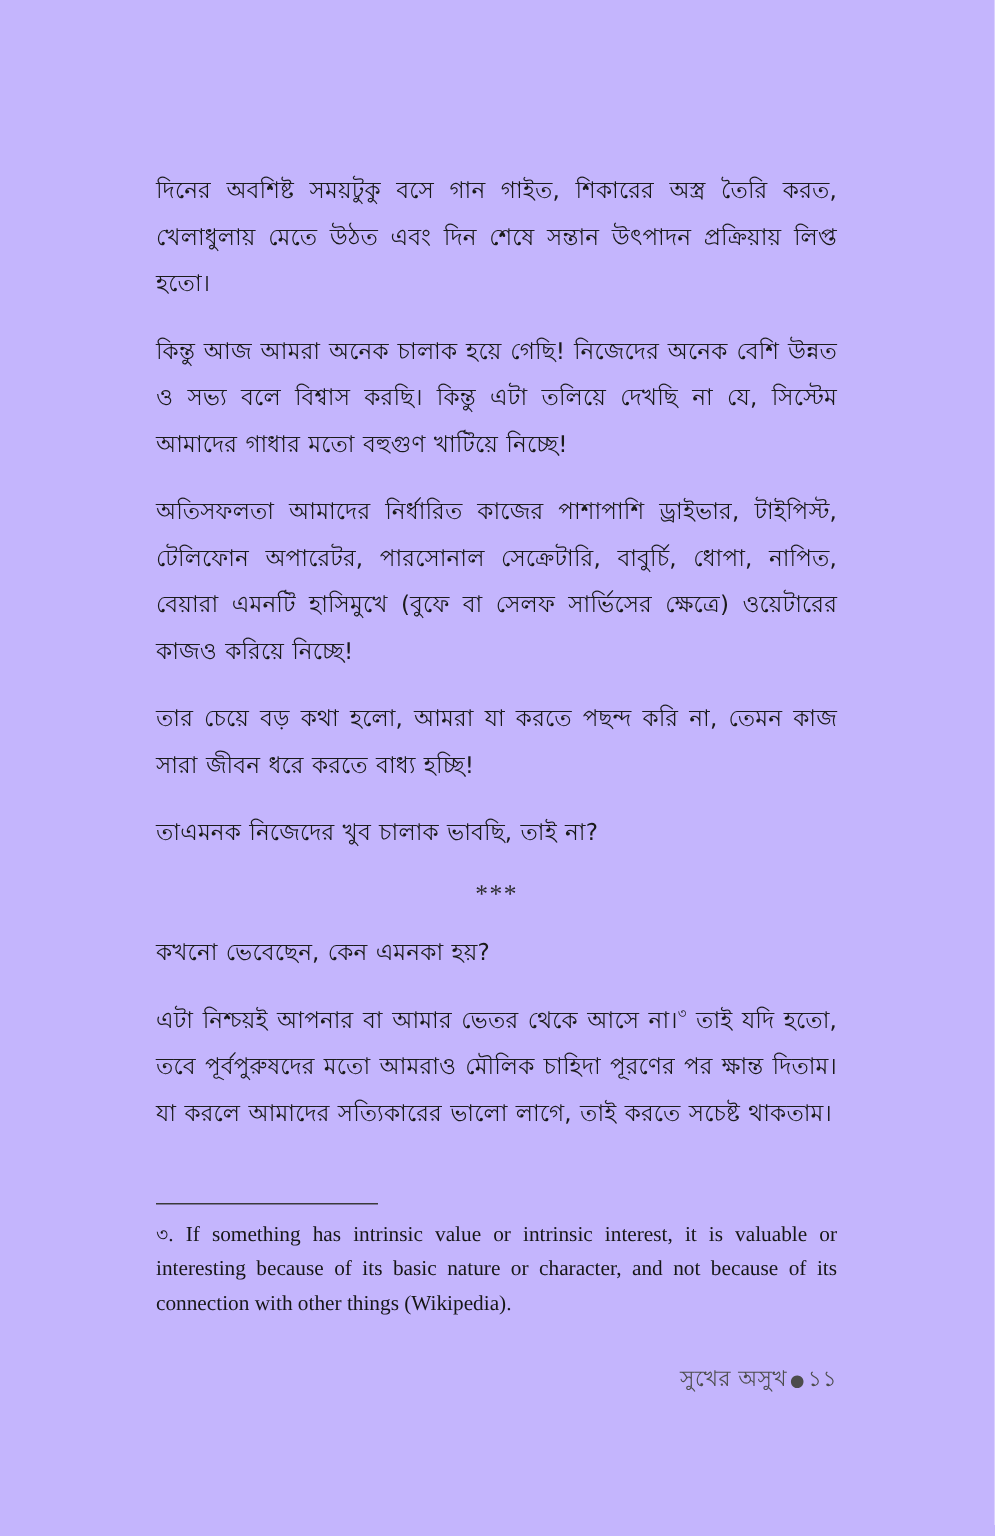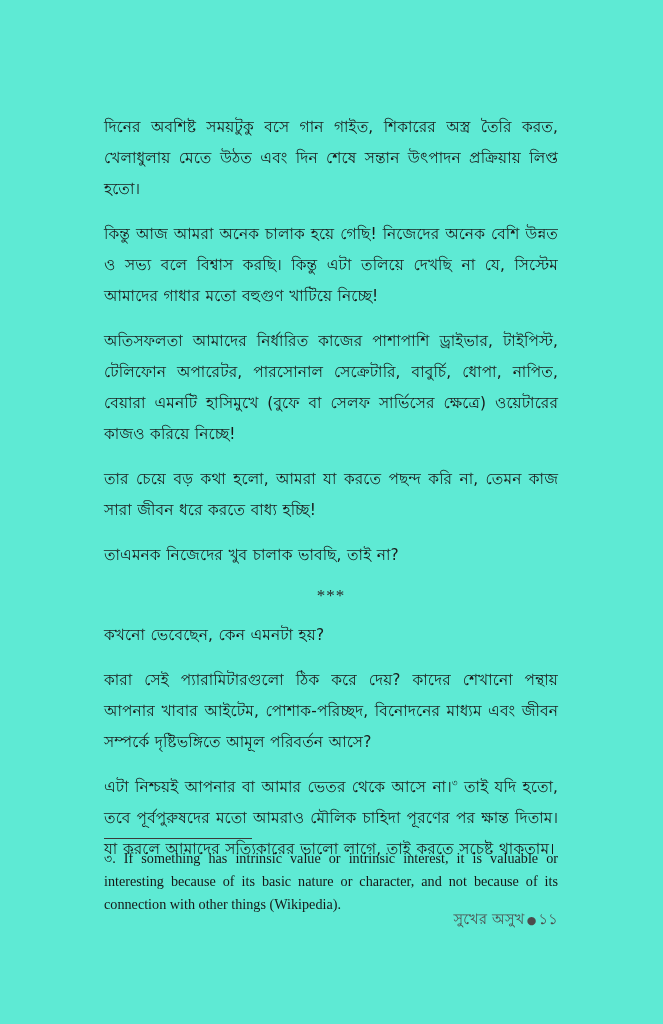--- a/index.html
+++ b/index.html
@@ -14,21 +14,21 @@
     position: relative;
     overflow: hidden;
     font-family: "Liberation Serif", "DejaVu Serif", serif;
     color: #1b1b1b;
     -webkit-font-smoothing: antialiased;
   }
 
   .page {
     position: absolute;
     inset: 0;
-    background: #5eead4;
+    background: #c4b5fd;
   }
 
   
   .content {
     position: absolute;
     left: 104px;
     top: 112px;
     width: 454px;
   }
 
@@ -58,21 +58,21 @@
     text-align: center;
     color: #2a2a2a;
     margin: 9px 0 13px 0;
     line-height: 22px;
   }
 
   
   .footnote-block {
     position: absolute;
     left: 104px;
-    top: 838px;
+    top: 802px;
     width: 454px;
   }
   .footnote-rule {
     width: 148px;
     height: 1px;
     background: #ararara;
     background: #3a3a3a;
     margin: 0 0 8px 0;
     border: 0;
   }
@@ -116,22 +116,21 @@
   <div class="content">
 
     <p class="para">দিনের অবশিষ্ট সময়টুকু বসে গান গাইত, শিকারের অস্ত্র তৈরি করত, খেলাধুলায় মেতে উঠত এবং দিন শেষে সন্তান উৎপাদন প্রক্রিয়ায় লিপ্ত হতো।</p>
     <p class="para">কিন্তু আজ আমরা অনেক চালাক হয়ে গেছি! নিজেদের অনেক বেশি উন্নত ও সভ্য বলে বিশ্বাস করছি। কিন্তু এটা তলিয়ে দেখছি না যে, সিস্টেম আমাদের গাধার মতো বহুগুণ খাটিয়ে নিচ্ছে!</p>
     <p class="para">অতিসফলতা আমাদের নির্ধারিত কাজের পাশাপাশি ড্রাইভার, টাইপিস্ট, টেলিফোন অপারেটর, পারসোনাল সেক্রেটারি, বাবুর্চি, ধোপা, নাপিত, বেয়ারা এমনটি হাসিমুখে (বুফে বা সেলফ সার্ভিসের ক্ষেত্রে) ওয়েটারের কাজও করিয়ে নিচ্ছে!</p>
     <p class="para">তার চেয়ে বড় কথা হলো, আমরা যা করতে পছন্দ করি না, তেমন কাজ সারা জীবন ধরে করতে বাধ্য হচ্ছি!</p>
     <p class="para">তাএমনক নিজেদের খুব চালাক ভাবছি, তাই না?</p>
 
     <div class="divider-stars">***</div>
 
-    <p class="para">কখনো ভেবেছেন, কেন এমনটা হয়?</p>
-    <p class="para">কারা সেই প্যারামিটারগুলো ঠিক করে দেয়? কাদের শেখানো পন্থায় আপনার খাবার আইটেম, পোশাক-পরিচ্ছদ, বিনোদনের মাধ্যম এবং জীবন সম্পর্কে দৃষ্টিভঙ্গিতে আমূল পরিবর্তন আসে?</p>
+    <p class="para">কখনো ভেবেছেন, কেন এমনকা হয়?</p>
 
     <p class="para"><span>এটা নিশ্চয়ই আপনার বা আমার ভেতর থেকে আসে না।</span><sup>৩</sup><span> তাই যদি হতো, তবে পূর্বপুরুষদের মতো আমরাও মৌলিক চাহিদা পূরণের পর ক্ষান্ত দিতাম। যা করলে আমাদের সত্যিকারের ভালো লাগে, তাই করতে সচেষ্ট থাকতাম।</span></p>
 
   </div>
 
   <div class="footnote-block">
     <hr class="footnote-rule">
     <p class="footnote-text"><span class="footnote-marker">৩</span><span>.</span> <span>If something has intrinsic value or intrinsic interest, it is valuable or interesting because of its basic nature or character, and not because of its connection with other things (Wikipedia).</span></p>
   </div>
 

